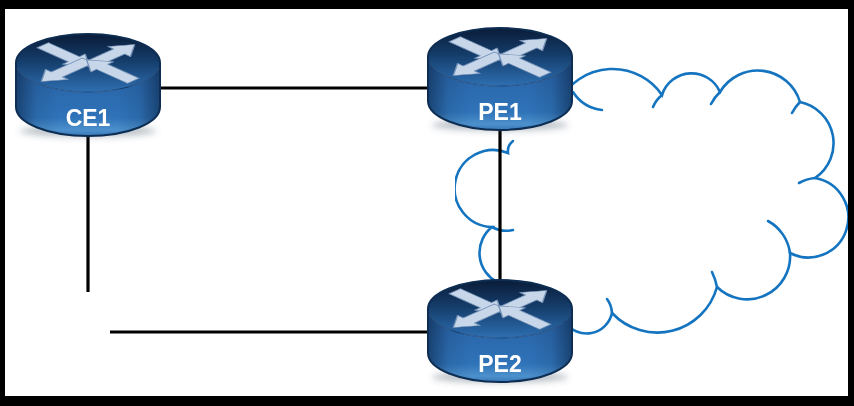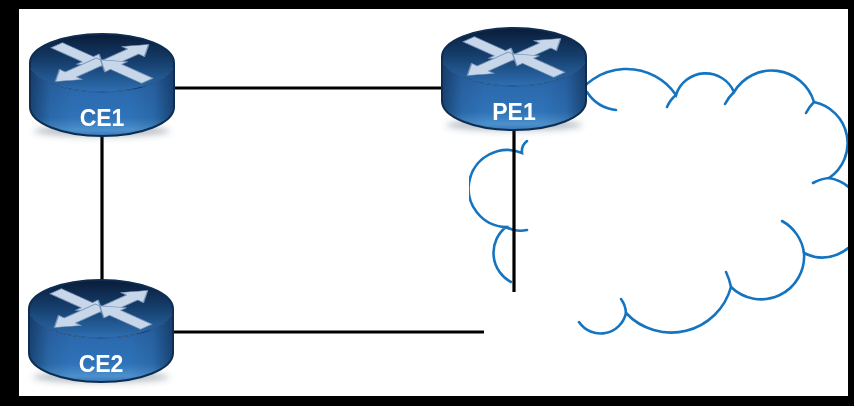--- a/index.html
+++ b/index.html
@@ -1,17 +1,17 @@
 <!DOCTYPE html>
 <html><head>
 <meta charset="utf-8">
 <style>
   html,body{margin:0;padding:0;background:#000;}
   .frame{position:relative;width:854px;height:406px;background:#000;overflow:hidden;font-family:"Liberation Sans",sans-serif;}
-  .canvas{position:absolute;left:5px;top:9px;right:6px;bottom:10px;background:#fff;overflow:hidden;margin-left:14px;}
+  .canvas{position:absolute;left:5px;top:9px;right:6px;bottom:10px;background:#fff;overflow:hidden;}
   .stage{position:absolute;left:-5px;top:-9px;width:854px;height:406px;}
   .layer{position:absolute;left:0;top:0;width:854px;height:406px;}
   .cloud-svg{position:absolute;left:455px;top:55px;width:400px;height:305px;}
   .node{position:absolute;width:148px;height:106px;}
   .node svg{display:block;width:148px;height:106px;overflow:visible;}
   .router-label{font-family:"Liberation Sans",sans-serif;font-weight:bold;font-size:23px;fill:#ffffff;text-anchor:middle;}
   #ce1{left:14px;top:33px;}
   #pe1{left:426px;top:27px;}
   #ce2{left:13px;top:279px;}
   #pe2{left:426px;top:279px;}
@@ -97,23 +97,23 @@
         </svg>
       </div>
 
       <div class="node" id="pe1">
         <svg viewBox="0 0 148 106">
           <use href="#routerShape"></use>
           <text class="router-label" x="74" y="93">PE1</text>
         </svg>
       </div>
 
-      <div class="node" id="ce2">
+
+      <div class="node" id="pe2">
         <svg viewBox="0 0 148 106">
           <use href="#routerShape"></use>
-          <text class="router-label" x="74" y="93">CE2</text>
+          <text class="router-label" x="74" y="93">PE2</text>
         </svg>
       </div>
-
 
     </div>
   </div>
 </div>
 
 </body></html>

